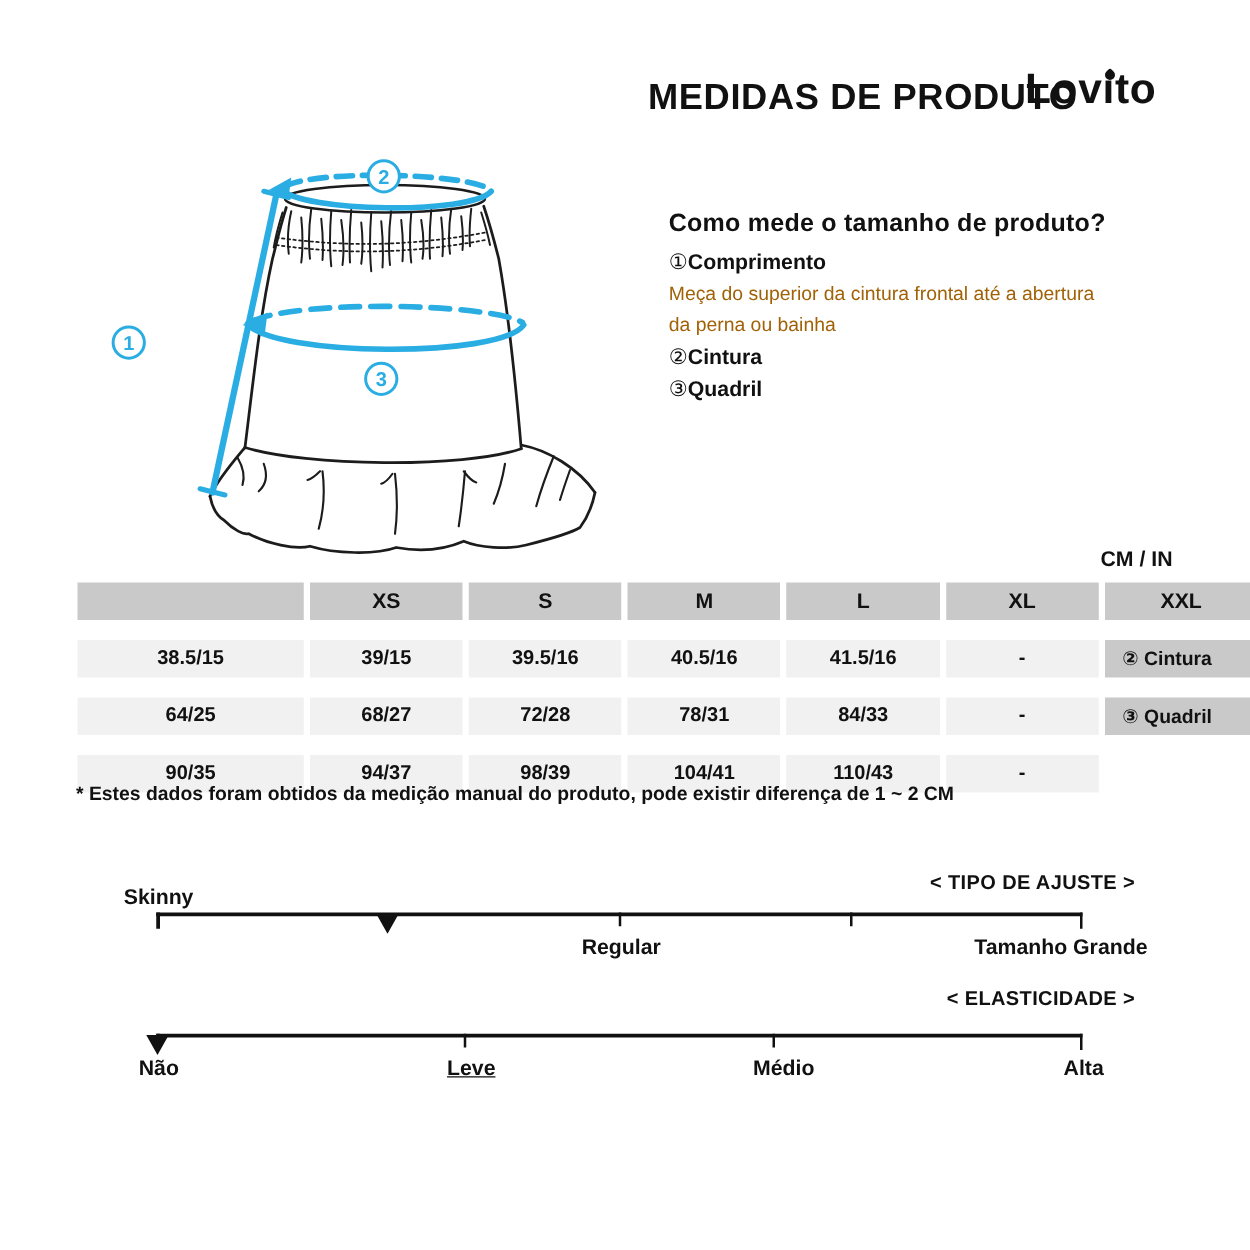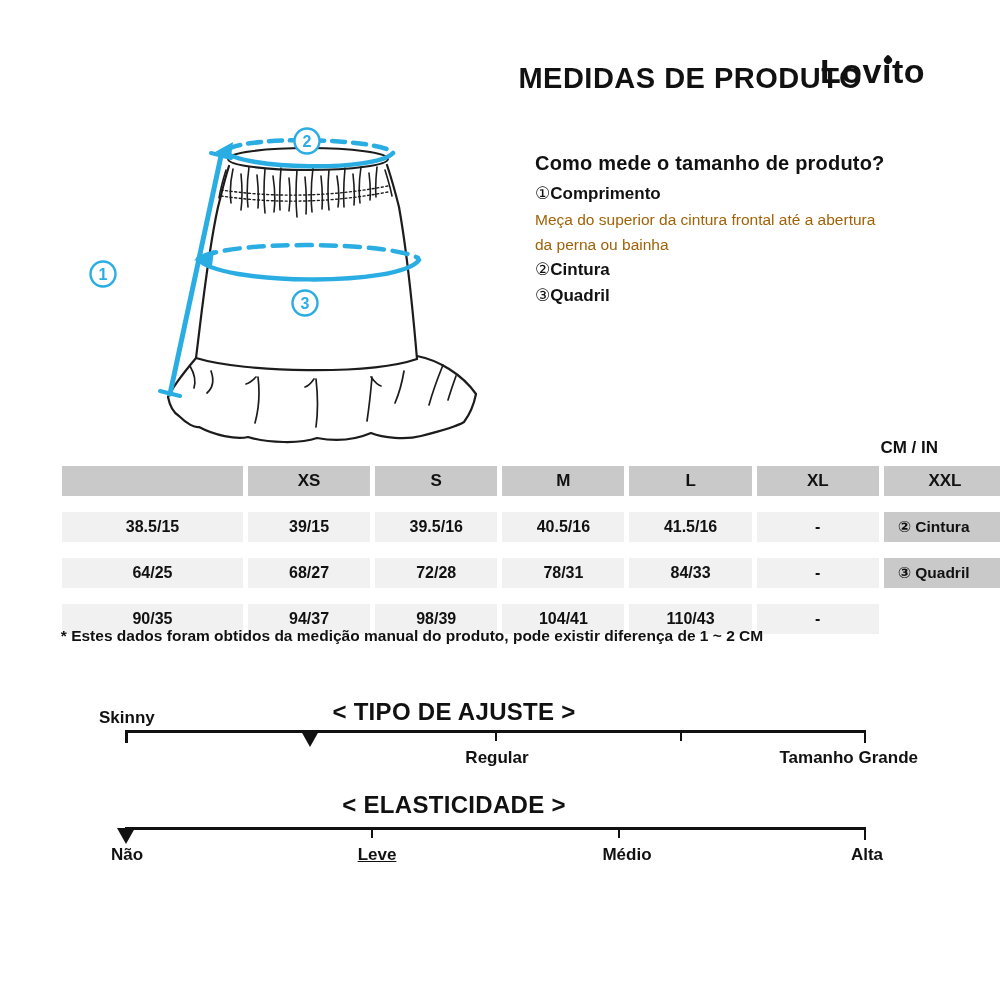--- a/index.html
+++ b/index.html
@@ -7,43 +7,43 @@
         font-family:"Liberation Sans","DejaVu Sans",sans-serif;color:#111;}
 
   
   .title{position:absolute;left:0;top:62px;width:862px;text-align:right;
          font-size:29px;font-weight:700;letter-spacing:.5px;}
   .brand{position:absolute;left:820px;top:52px;font-size:34px;font-weight:800;letter-spacing:.5px;}
   .brand .dot{position:absolute;left:64px;top:4px;width:8px;height:8px;background:#111;
               transform:rotate(45deg);border-radius:2px 50% 50% 50%;}
 
   
-  .howto{position:absolute;left:535px;top:152px;width:356px;}
+  .howto{position:absolute;left:535px;top:168px;width:356px;}
   .howto h2{margin:0 0 6px 0;font-size:20px;font-weight:800;letter-spacing:.2px;}
   .item-head{font-size:17px;font-weight:800;line-height:26px;}
   .item-head .mk{font-weight:400;font-size:17px;}
   .item-desc{font-size:15.5px;line-height:25px;color:#a16207;}
 
   .units{position:absolute;right:62px;top:438px;font-size:17px;font-weight:800;}
 
   
   .size-table{position:absolute;left:62px;top:466px;width:944px;display:grid;
               grid-template-columns:181px repeat(6,1fr);grid-auto-rows:30px;gap:16px 5px;}
   .size-table .cell{display:flex;align-items:center;justify-content:center;
                     font-size:16px;font-weight:700;background:#f1f1f1;}
   .size-table .head{background:#c9c9c9;font-size:17px;}
   .size-table .rowlabel{background:#c9c9c9;justify-content:flex-start;padding-left:14px;font-size:15.5px;}
   .size-table .corner{background:#c9c9c9;}
 
   .footnote{position:absolute;left:0;top:627px;width:824px;text-align:center;
             font-size:15.5px;font-weight:700;}
 
   
-  .scale-title{position:absolute;left:0;width:908px;text-align:center;
-               font-size:24px;font-weight:800;letter-spacing:.3px;}
+  .scale-title{position:absolute;left:0;width:908px;text-align:right;
+               font-size:16px;font-weight:800;letter-spacing:.3px;}
   .scale-line{position:absolute;left:125px;width:741px;height:3px;background:#111;}
   .scale-line .tick{position:absolute;top:0;width:2.5px;height:13px;background:#111;}
   .scale-line .tick.mid{height:11px;width:2px;}
   .marker{position:absolute;width:0;height:0;border-left:9px solid transparent;
           border-right:9px solid transparent;border-top:16px solid #111;}
   .slabel{position:absolute;font-size:17px;font-weight:700;white-space:nowrap;}
 
   svg text{font-family:"Liberation Sans","DejaVu Sans",sans-serif;font-weight:700;
            font-size:16px;fill:#29ADE3;}
 </style>

